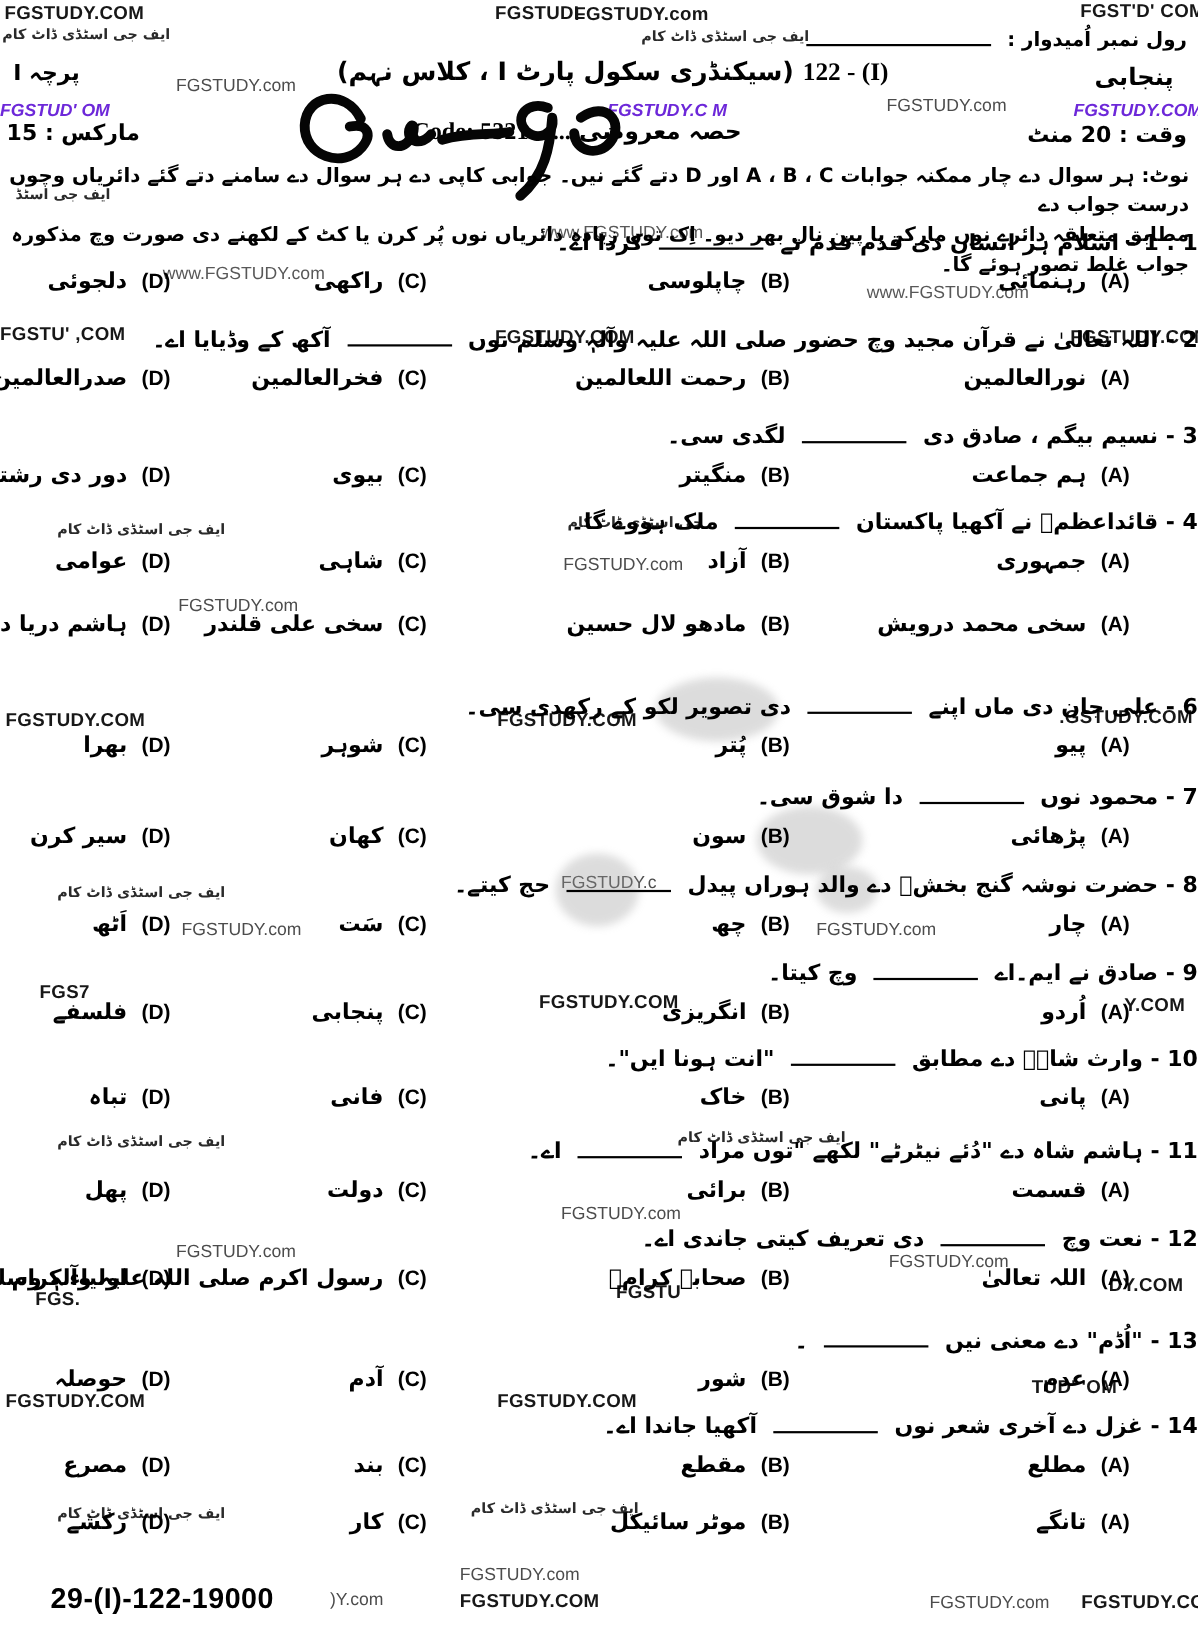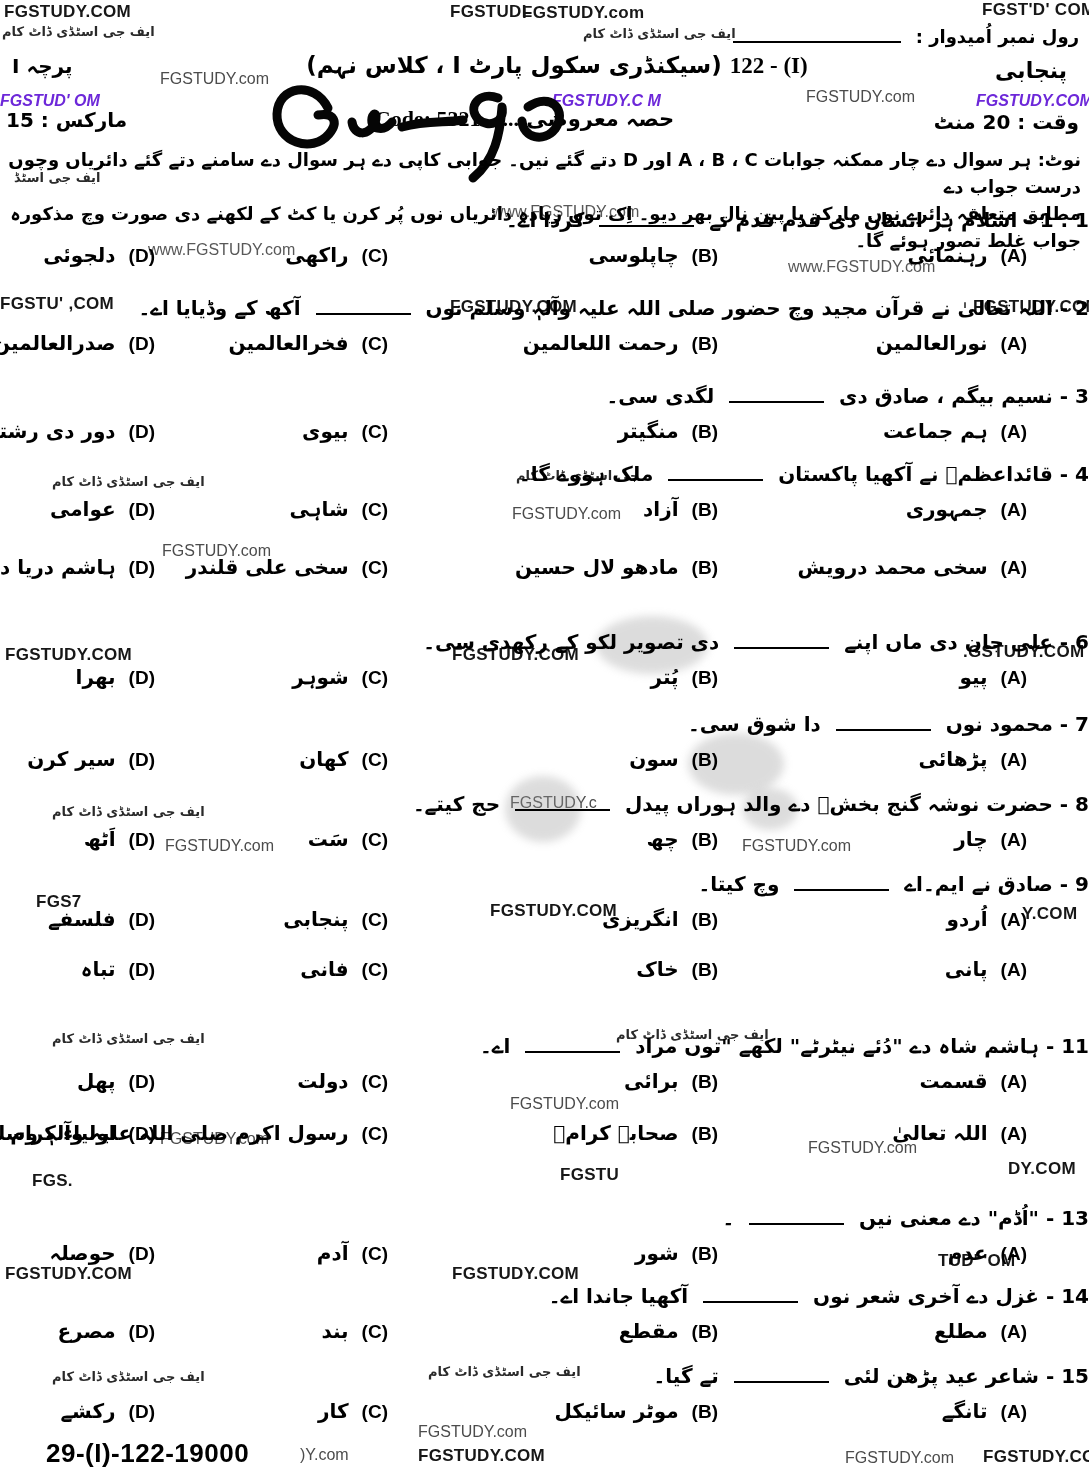--- a/index.html
+++ b/index.html
@@ -328,20 +328,21 @@
             <span class="lab">(C)</span>
             <span class="word">پنجابی</span>
           </div>
           <div class="opt">
             <span class="lab">(D)</span>
             <span class="word">فلسفے</span>
           </div>
         </div>
       </div>
       <div class="q" style="top: 948px;">
+        <div class="qline">10 -  وارث شاہؒ دے مطابق <span class="blank"></span> "انت ہونا ایں"۔</div>
         <div class="opts">
           <div class="opt">
             <span class="lab">(A)</span>
             <span class="word">پانی</span>
           </div>
           <div class="opt">
             <span class="lab">(B)</span>
             <span class="word">خاک</span>
           </div>
           <div class="opt">
@@ -369,20 +370,21 @@
             <span class="lab">(C)</span>
             <span class="word">دولت</span>
           </div>
           <div class="opt">
             <span class="lab">(D)</span>
             <span class="word">پھل</span>
           </div>
         </div>
       </div>
       <div class="q" style="top: 1112px;">
+        <div class="qline">12 -  نعت وچ <span class="blank"></span> دی تعریف کیتی جاندی اے۔</div>
         <div class="opts">
           <div class="opt">
             <span class="lab">(A)</span>
             <span class="word">اللہ تعالیٰ</span>
           </div>
           <div class="opt">
             <span class="lab">(B)</span>
             <span class="word">صحابہ کرامؓ</span>
           </div>
           <div class="opt">
@@ -431,21 +433,20 @@
             <span class="lab">(C)</span>
             <span class="word">بند</span>
           </div>
           <div class="opt">
             <span class="lab">(D)</span>
             <span class="word">مصرع</span>
           </div>
         </div>
       </div>
       <div class="q" style="top: 1362px;">
-        <div class="qline">15 -  شاعر عید پڑھن لئی <span class="blank"></span> تے گیا۔</div>
         <div class="opts">
           <div class="opt">
             <span class="lab">(A)</span>
             <span class="word">تانگے</span>
           </div>
           <div class="opt">
             <span class="lab">(B)</span>
             <span class="word">موٹر سائیکل</span>
           </div>
           <div class="opt">

